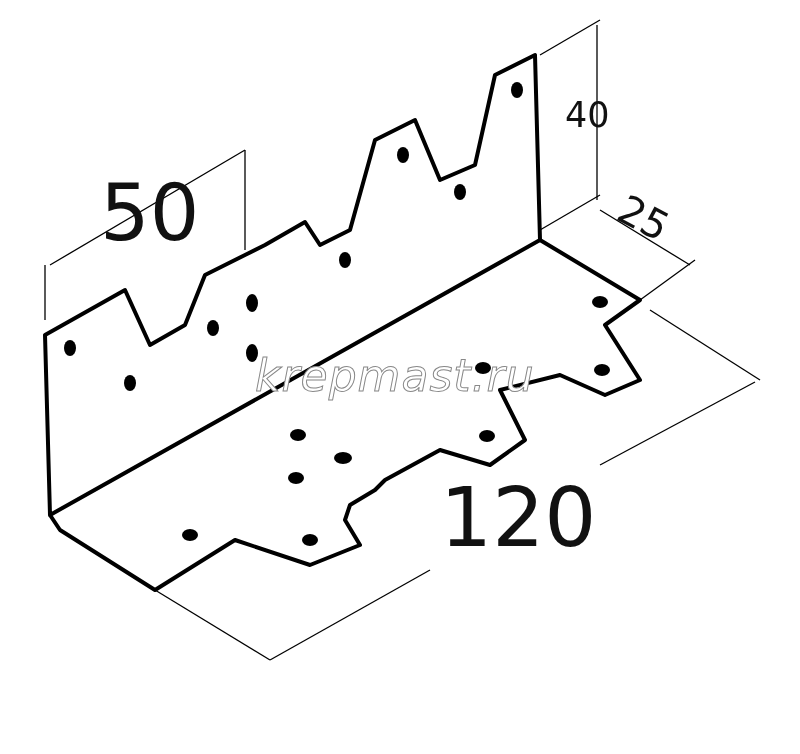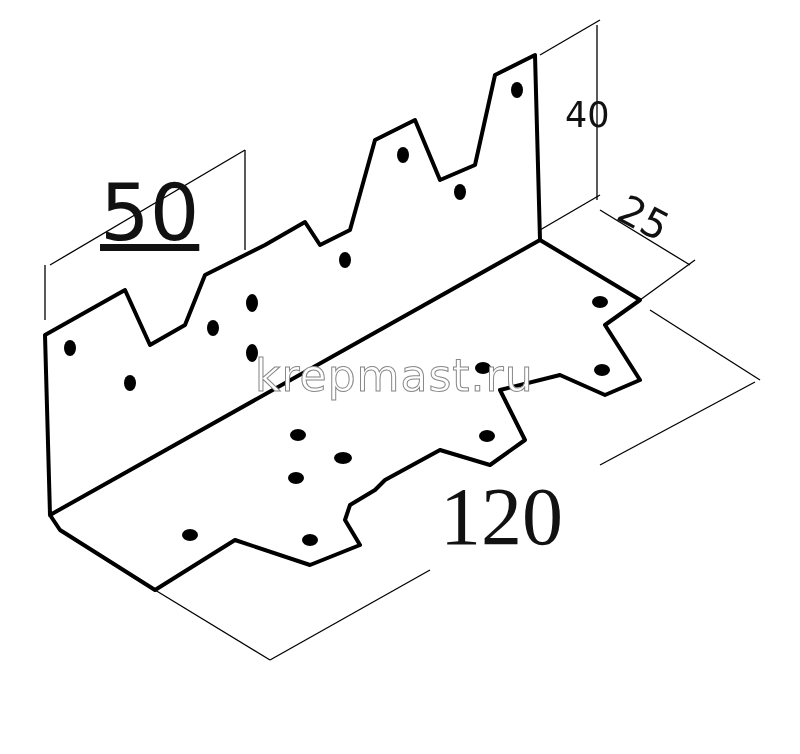--- a/index.html
+++ b/index.html
@@ -1,19 +1,19 @@
 <!DOCTYPE html>
 <html><head>
 <meta charset="utf-8">
 <style>
   html, body { margin:0; padding:0; background:#ffffff; }
   body { width:800px; height:754px; position:relative; overflow:hidden; font-family:"DejaVu Sans", sans-serif; }
   svg { position:absolute; left:0; top:0; }
   .dim { position:absolute; color:#111; font-family:"DejaVu Sans", sans-serif; }
-  .wm { position:absolute; left:255px; top:350px; font-size:44px; color:#fff; -webkit-text-stroke:1px #888; letter-spacing:1px; font-family:"DejaVu Sans", sans-serif; }
+  .wm { position:absolute; left:255px; top:350px; font-size:44px; color:#fff; -webkit-text-stroke:1px #888; letter-spacing:1px; font-family:"DejaVu Sans", sans-serif;font-style:italic; }
 </style>
 </head>
 <body>
 
 <svg width="800" height="754" viewBox="0 0 800 754">
   <g fill="none" stroke="#000" stroke-width="4" stroke-linejoin="round">
 
     <path d="M45,335 L125,290 L150,345 L185,325 L205,275 L245,255 L265,245 L305,222 L320,245 L350,230 L375,140 L415,120 L440,180 L475,165 L495,75 L535,55 L540,240 L50,515 Z"></path>
 
     <path d="M540,240 L640,300 L605,325 L640,380 L605,395 L560,375 L500,390 L525,440 L490,465 L440,450 L385,480 L375,490 L350,505 L345,520 L360,545 L310,565 L235,540 L155,590 L60,530 L50,515"></path>
@@ -47,17 +47,17 @@
     <line x1="597" y1="25" x2="597" y2="200"></line>
     <line x1="600" y1="210" x2="690" y2="265"></line>
     <line x1="640" y1="300" x2="695" y2="260"></line>
     <line x1="650" y1="310" x2="760" y2="380"></line>
     <line x1="600" y1="465" x2="755" y2="382"></line>
     <line x1="155" y1="590" x2="270" y2="660"></line>
     <line x1="270" y1="660" x2="430" y2="570"></line>
   </g>
 </svg>
 
-<div class="dim" style="left:100px;top:168px;font-size:78px;text-decoration:underline;">50</div>
+<div class="dim" style="left:100px;top:168px;font-size:78px;">50</div>
 <div class="dim" style="left:565px;top:95px;font-size:35px;">40</div>
 <div class="dim" style="left:618px;top:195px;font-size:40px;transform:rotate(28deg);">25</div>
-<div class="dim" style="left:440px;top:470px;font-size:82px;font-family:Liberation Serif, serif;">120</div>
+<div class="dim" style="left:440px;top:470px;font-size:82px;">120</div>
 <div class="wm">krepmast.ru</div>
 
 </body></html>

